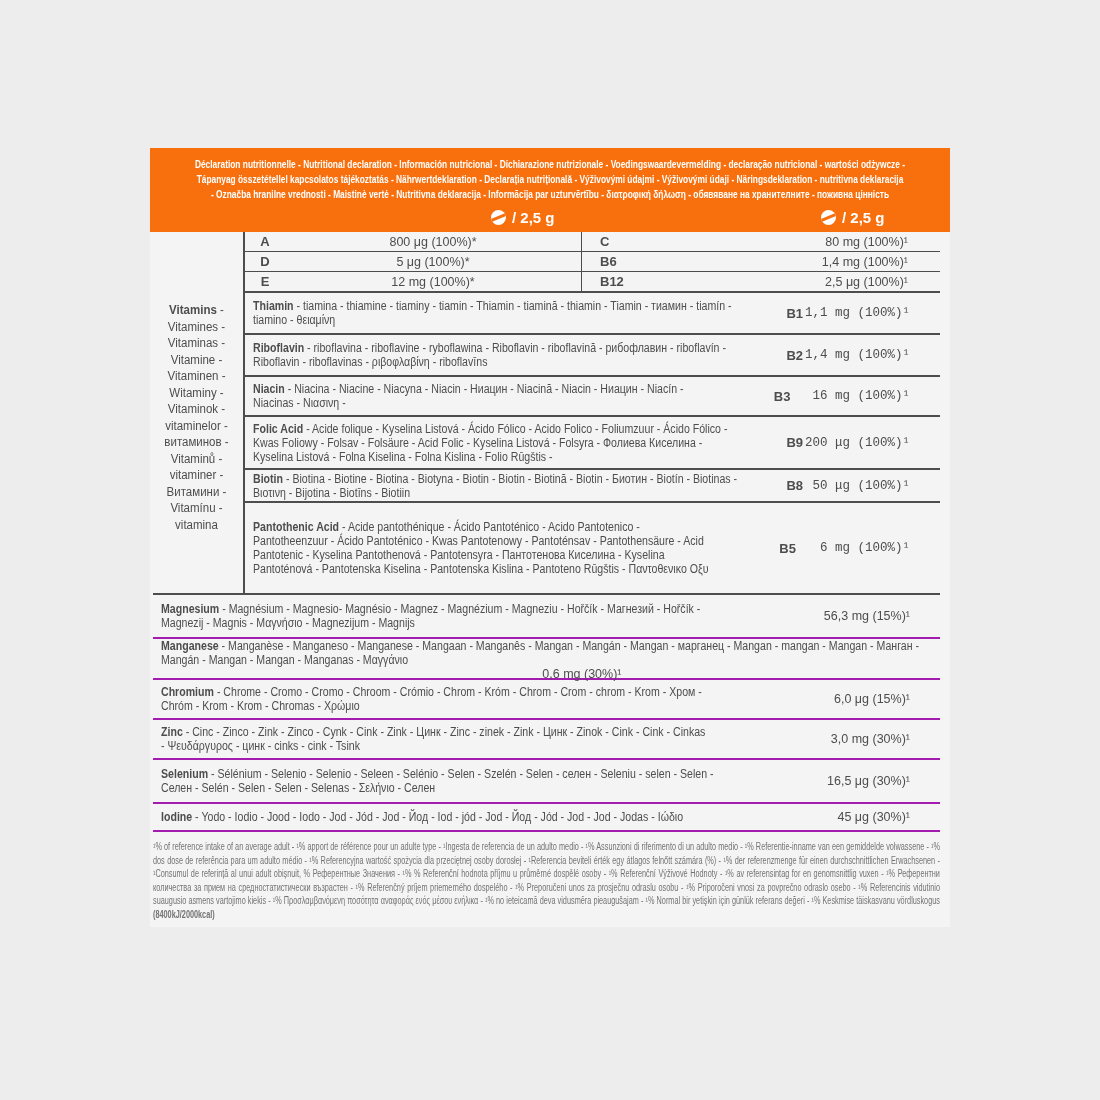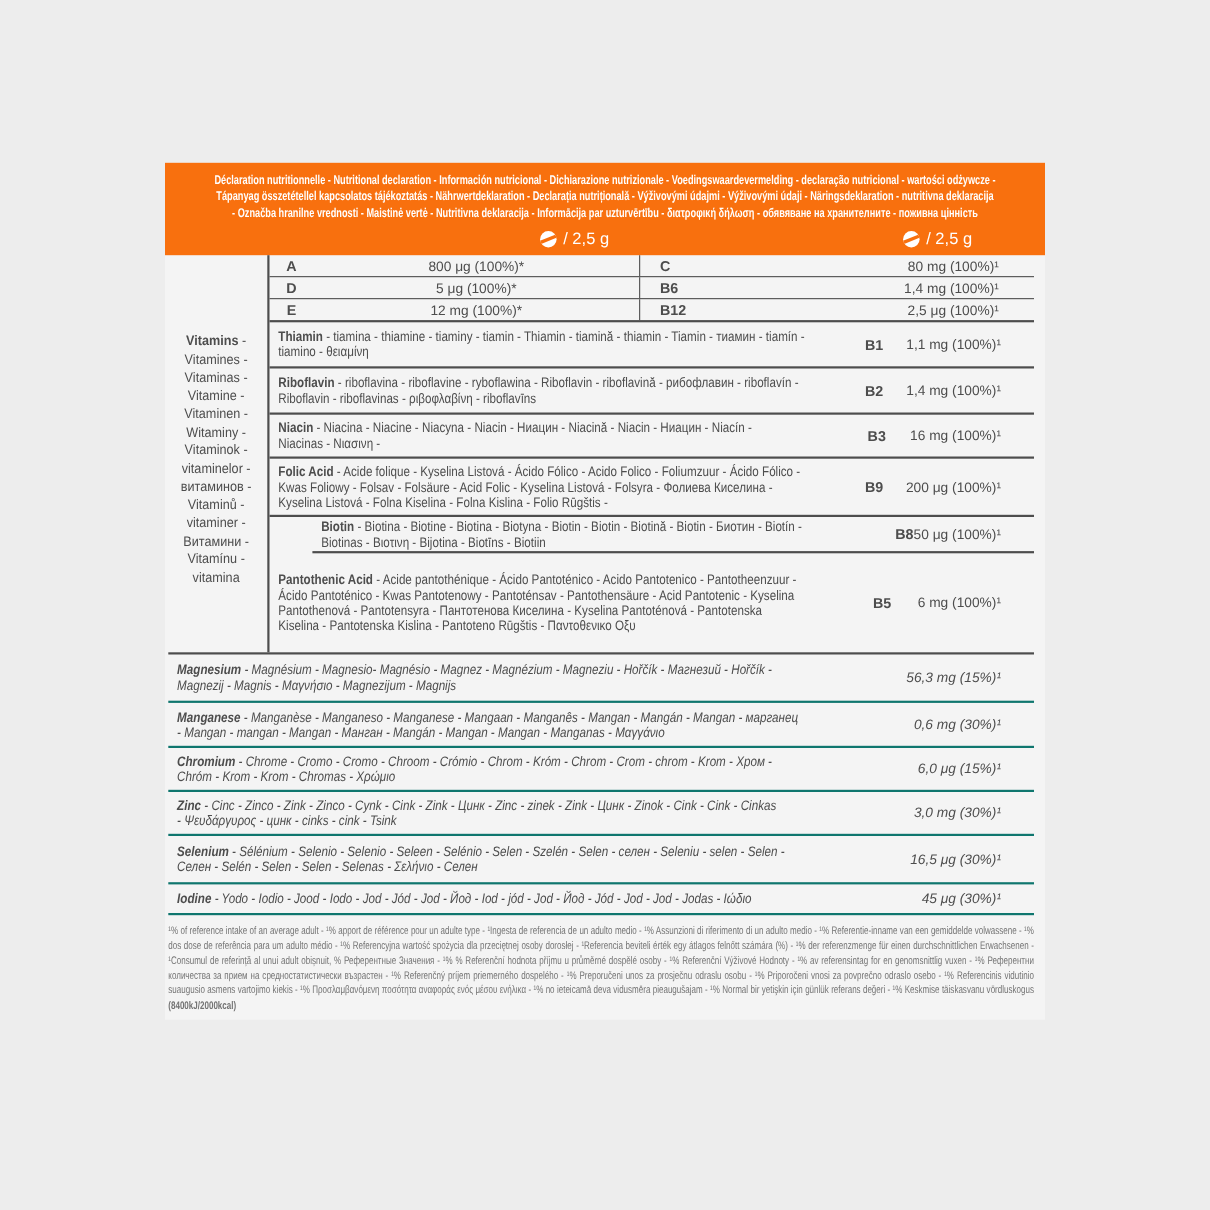--- a/index.html
+++ b/index.html
@@ -14,21 +14,21 @@
 
   
   .banner { position:relative; height:84px; background:#f8700e; color:#ffffff; overflow:visible; }
   .banner-lines {
     position:absolute; top:9px; left:50%; width:1084px; margin-left:-542px;
     transform:scaleX(0.727); transform-origin:center top;
     display:flex; flex-direction:column; align-items:center;
     font-weight:bold; font-size:11.5px; line-height:15px;
   }
   .banner-lines > div { white-space:nowrap; }
-  .serving { position:absolute; top:61px; display:flex; align-items:center; gap:6px; font-weight:normal; font-size:15px; }
+  .serving { position:absolute; top:61px; display:flex; align-items:center; gap:6px; font-weight:bold; font-size:15px; }
   .serving.s1 { left:341px; }
   .serving.s2 { left:671px; }
   .tablet-icon { position:relative; width:15px; height:15px; background:#ffffff; border-radius:50%; overflow:hidden; flex:0 0 auto; }
   .tablet-icon::after {
     content:""; position:absolute; left:-3px; right:-3px; top:6px; height:2.5px;
     background:#f8700e; transform:rotate(-22deg);
   }
 
   
   .content { position:relative; color:#4d4d4d; }
@@ -37,36 +37,36 @@
   .trow { display:flex; align-items:center; height:20px; border-bottom:1.5px solid #4d4d4d; box-sizing:border-box; }
   .trow.last { height:21px; border-bottom:2px solid #4d4d4d; }
   .tcode1 { width:40px; text-align:center; font-weight:bold; font-size:13px; }
   .tval1  { width:296px; text-align:center; font-size:12.5px; }
   .tcell2 { height:100%; border-left:1.5px solid #4d4d4d; box-sizing:border-box; display:flex; align-items:center; flex:1; }
   .tcode2 { width:86px; padding-left:18px; font-weight:bold; font-size:13px; box-sizing:border-box; }
   .tval2  { flex:1; text-align:right; padding-right:32px; font-size:12.5px; }
 
   .vrow { display:flex; align-items:center; border-bottom:2px solid #4d4d4d; box-sizing:border-box; }
   .vrow.nobord { border-bottom:none; }
-  .h42 { height:42px; } .h40 { height:40px;gap:22px; } .h53 { height:53px; } .h33 { height:33px;margin-left:39px; } .h90 { height:90px;gap:24px; }
-  .h44 { height:44px; } .h41 { height:41px; } .h28 { height:28px; }
+  .h42 { height:42px; } .h40 { height:40px;gap:22px; } .h53 { height:53px; } .h33 { height:33px; } .h90 { height:90px;gap:24px; }
+  .h44 { height:44px; } .h41 { height:41px;flex-direction:column; } .h28 { height:28px; }
   .vname { width:488px; padding-left:8px; font-size:12.5px; line-height:14px; overflow:visible; }
   .namewrap { width:118%; transform:scaleX(0.847); transform-origin:left center; }
   .vcode { width:62px; text-align:right; font-weight:bold; font-size:13px; }
-  .vval  { flex:1; text-align:right; padding-right:30px; font-size:12.5px; white-space:nowrap; }
+  .vval  { flex:1; text-align:right; padding-right:30px; font-size:12.5px; white-space:nowrap;font-family:Liberation Mono, monospace; }
   .b { font-weight:bold; }
 
   .vit-label {
     position:absolute; left:0; top:63px; width:93px; padding-top:7px; box-sizing:border-box;
     text-align:center; font-size:12.5px; line-height:16.5px;
     transform:scaleX(0.92); transform-origin:center top;
   }
 
   .minerals { margin-left:3px; width:787px; border-top:2px solid #4d4d4d; box-sizing:border-box; }
-  .mrow { display:flex; align-items:center; border-bottom:2px solid #0f766e; box-sizing:border-box;font-style:italic; }
+  .mrow { display:flex; align-items:center; border-bottom:2px solid #a21caf; box-sizing:border-box; }
   .mname { flex:1; padding-left:8px; font-size:12.5px; line-height:14px; overflow:visible; }
   .mval  { width:180px; text-align:right; padding-right:30px; font-size:12.5px; white-space:nowrap; }
 
   
   .footnote { margin-left:3px; margin-top:8px; width:787px; color:#737373; overflow:visible; }
   .foot-inner {
     width:1078px; transform:scaleX(0.73); transform-origin:left top;
     font-size:10px; line-height:13.5px; text-align:justify;
   }
 </style>

